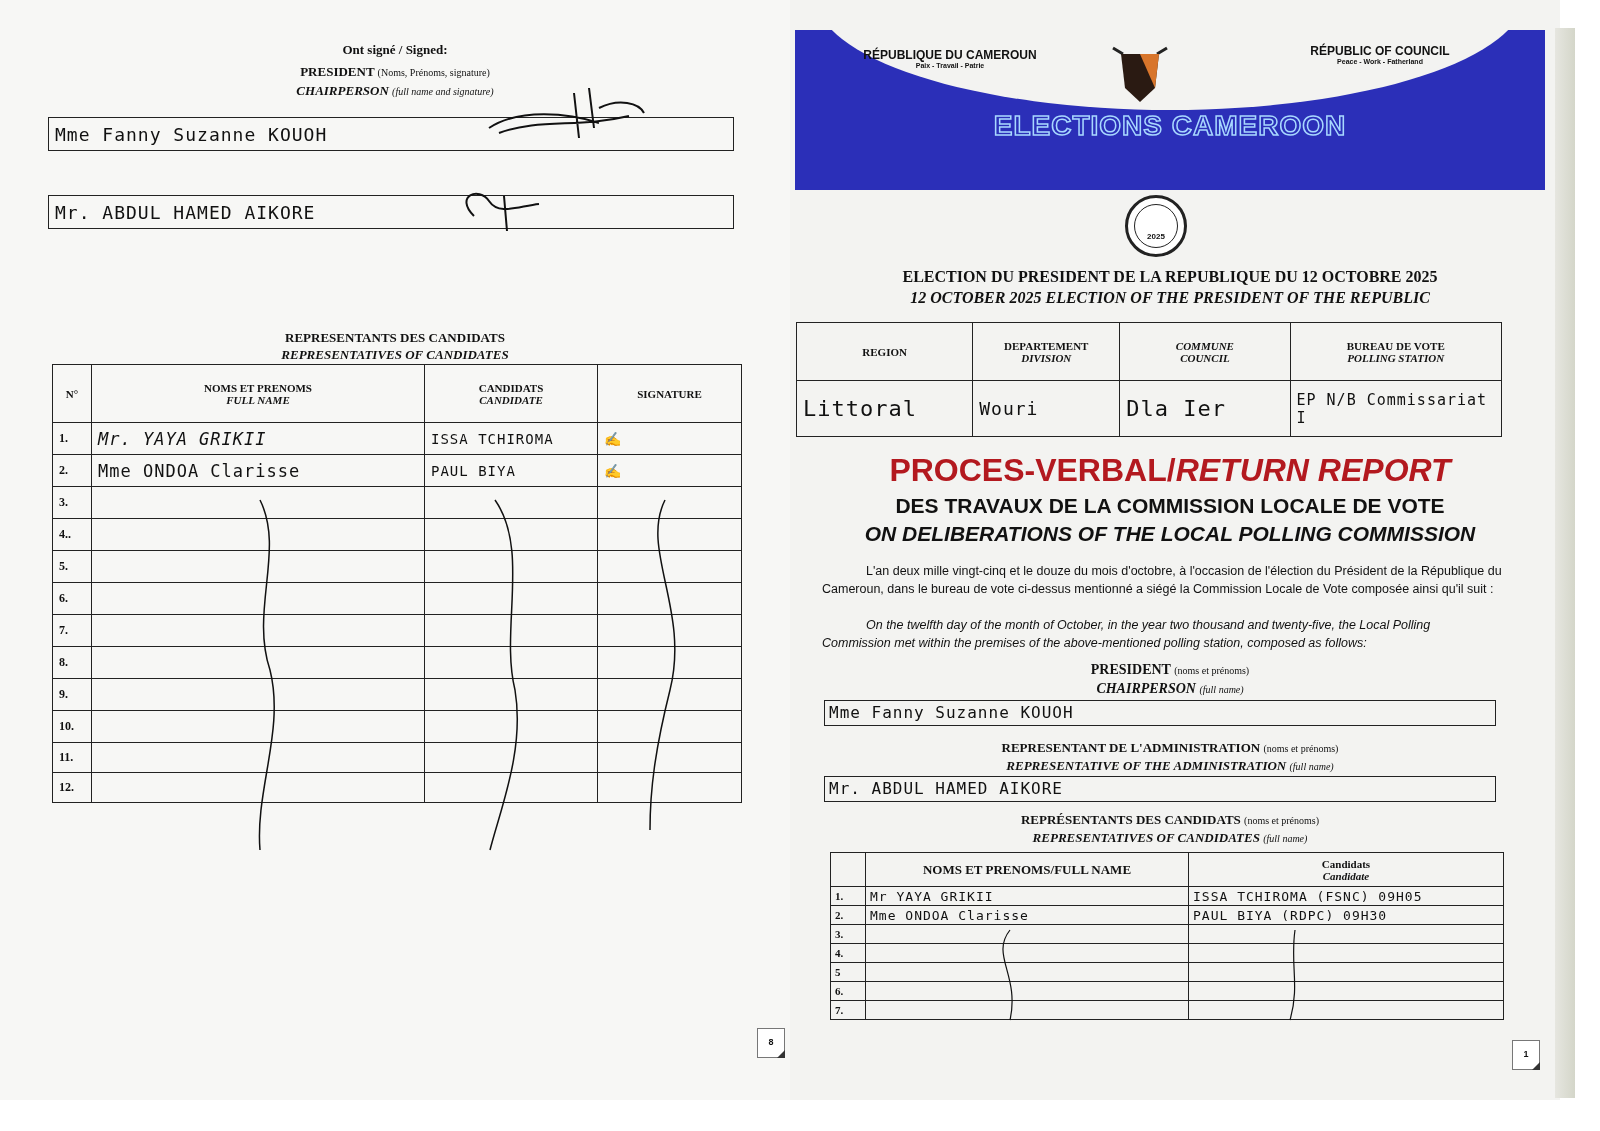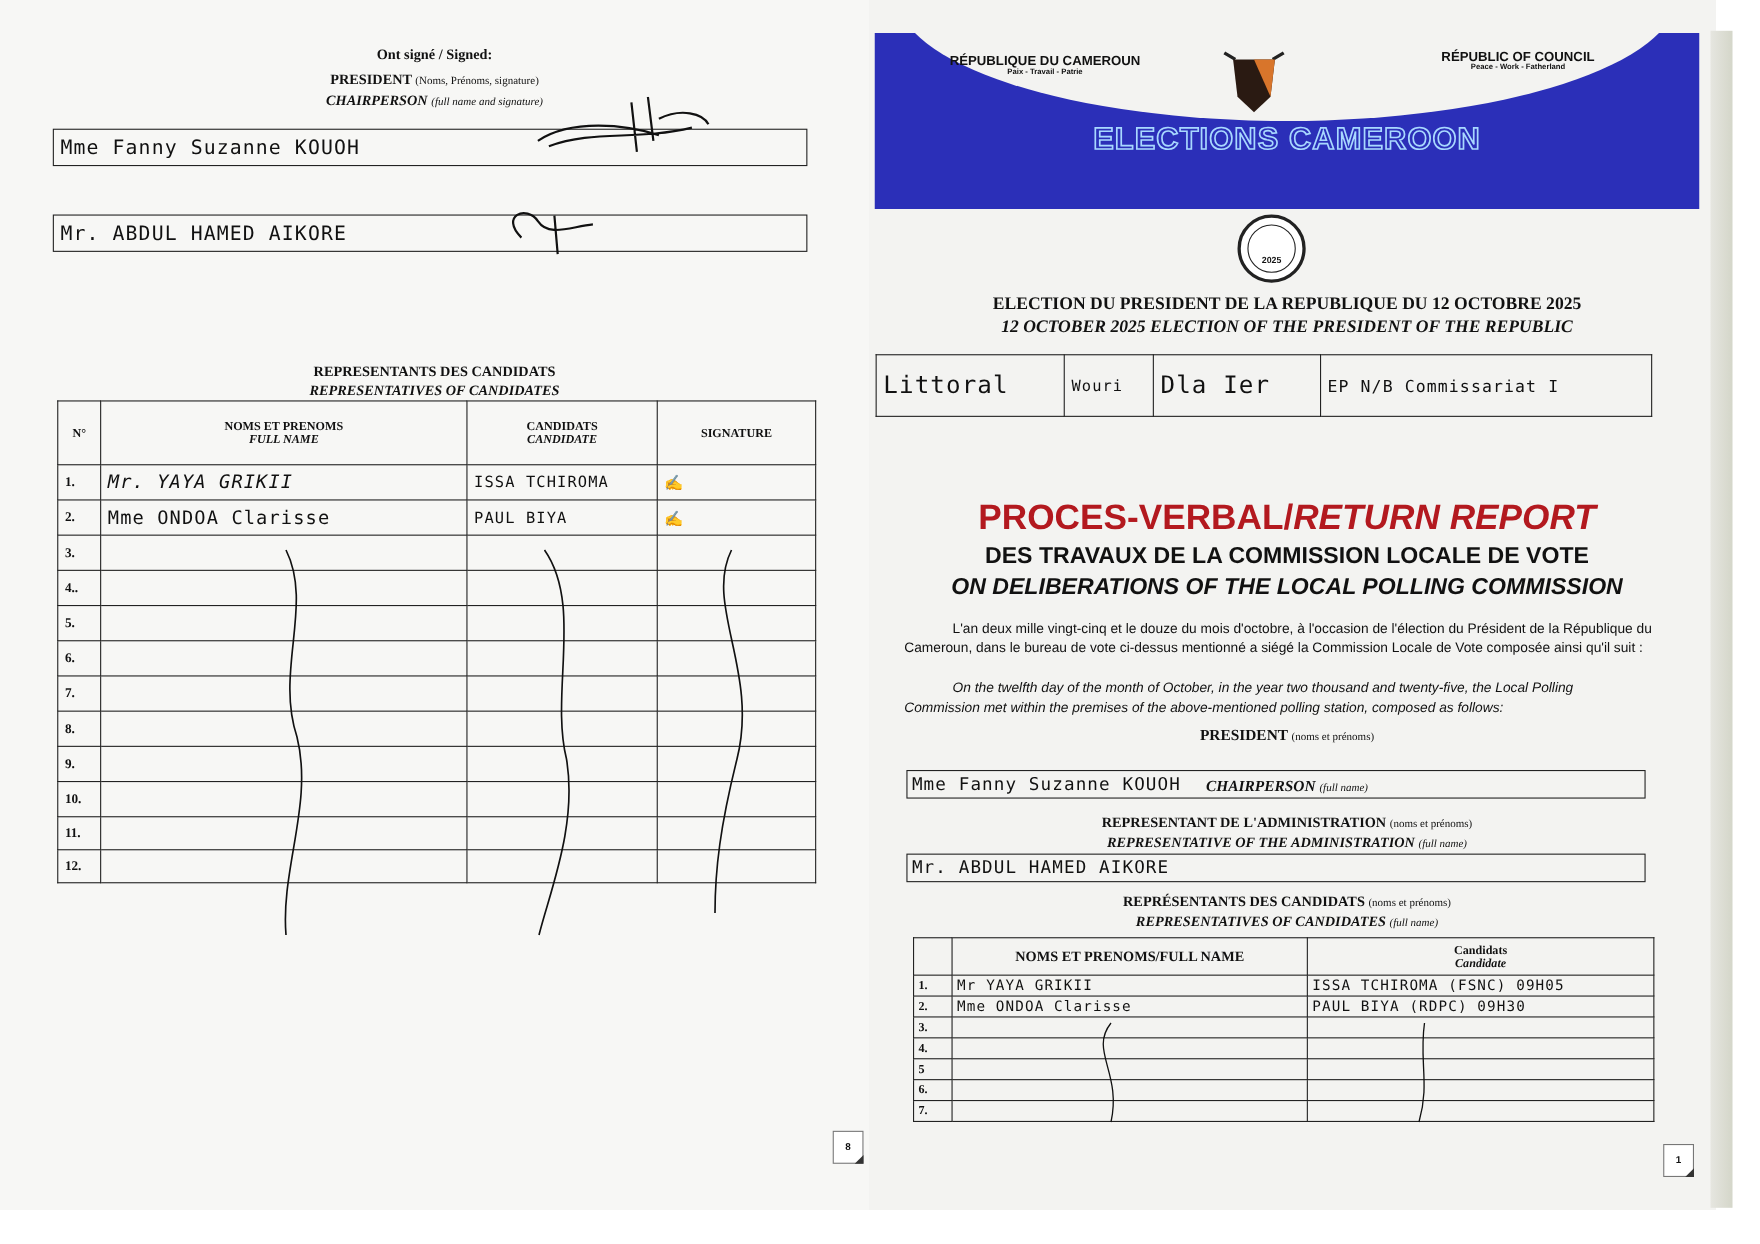--- a/index.html
+++ b/index.html
@@ -183,43 +183,60 @@
 </div>
 <div class="seal">
     <div class="inner">2025</div>
   </div>
 
 <div class="abs hdr" style="left:795px;width:750px;top:268px;font-size:16px;">ELECTION DU PRESIDENT DE LA REPUBLIQUE DU 12 OCTOBRE 2025</div>
 <div class="abs hdr it" style="left:795px;width:750px;top:289px;font-size:16px;">12 OCTOBER 2025 ELECTION OF THE PRESIDENT OF THE REPUBLIC</div>
 
 <table class="table" style="left:796px;top:322px;width:706px;">
   <tbody>
+      <tr style="height:58px;">
+    <th style="width:25%">
+          <div>REGION</div>
+        </th>
+    <th>
+          <div>DEPARTEMENT</div>
+          <div class="it">DIVISION</div>
+        </th>
+    <th class="it">
+          <div>COMMUNE</div>
+          <div>COUNCIL</div>
+        </th>
+    <th style="width:30%">
+          <div>BUREAU DE VOTE</div>
+          <div class="it">POLLING STATION</div>
+        </th>
+  </tr>
   <tr style="height:56px;">
     <td class="hw" style="font-size:22px;">Littoral</td>
-    <td class="hw" style="font-size:14px;margin-top:28px;">Wouri</td>
+    <td class="hw" style="font-size:18px;margin-top:28px;">Wouri</td>
     <td class="hw" style="font-size:22px;">Dla Ier</td>
     <td class="hw" style="font-size:15px;">EP N/B Commissariat I</td>
   </tr>
 </tbody>
   </table>
 
 <div class="abs" style="left:795px;width:750px;top:452px;text-align:center;font-size:32px;font-weight:bold;color:#b3191f;">
   <span>PROCES-VERBAL/</span><span class="it">RETURN REPORT</span>
 </div>
 <div class="abs" style="left:795px;width:750px;top:494px;text-align:center;font-size:21px;font-weight:bold;">DES TRAVAUX DE LA COMMISSION LOCALE DE VOTE</div>
 <div class="abs it" style="left:795px;width:750px;top:522px;text-align:center;font-size:21px;font-weight:bold;">ON DELIBERATIONS OF THE LOCAL POLLING COMMISSION</div>
 
 <div class="abs" style="left:822px;width:680px;top:562px;font-size:12.5px;line-height:18px;text-indent:44px;font-family:'Liberation Sans',sans-serif;">L'an deux mille vingt-cinq et le douze du mois d'octobre, à l'occasion de l'élection du Président de la République du Cameroun, dans le bureau de vote ci-dessus mentionné a siégé la Commission Locale de Vote composée ainsi qu'il suit :</div>
 <div class="abs it" style="left:822px;width:680px;top:616px;font-size:12.5px;line-height:18px;text-indent:44px;">On the twelfth day of the month of October, in the year two thousand and twenty-five, the Local Polling Commission met within the premises of the above-mentioned polling station, composed as follows:</div>
 
 <div class="abs hdr" style="left:795px;width:750px;top:662px;font-size:14px;">
   <span>PRESIDENT</span>
   <span class="small">(noms et prénoms)</span>
 </div>
-<div class="abs hdr it" style="left:795px;width:750px;top:708px;font-size:14px;">
+<div class="abs hdr it" style="left:795px;width:750px;top:681px;font-size:14px;">
   <span>CHAIRPERSON</span>
   <span class="small">(full name)</span>
 </div>
 <div class="boxline" style="left:824px;top:700px;width:670px;height:24px;">
   <span class="hw" style="position:absolute;left:4px;top:2px;font-size:16px;">Mme Fanny Suzanne KOUOH</span>
 </div>
 
 <div class="abs hdr" style="left:795px;width:750px;top:740px;font-size:13px;">
   <span>REPRESENTANT DE L'ADMINISTRATION</span>
   <span class="small">(noms et prénoms)</span>

